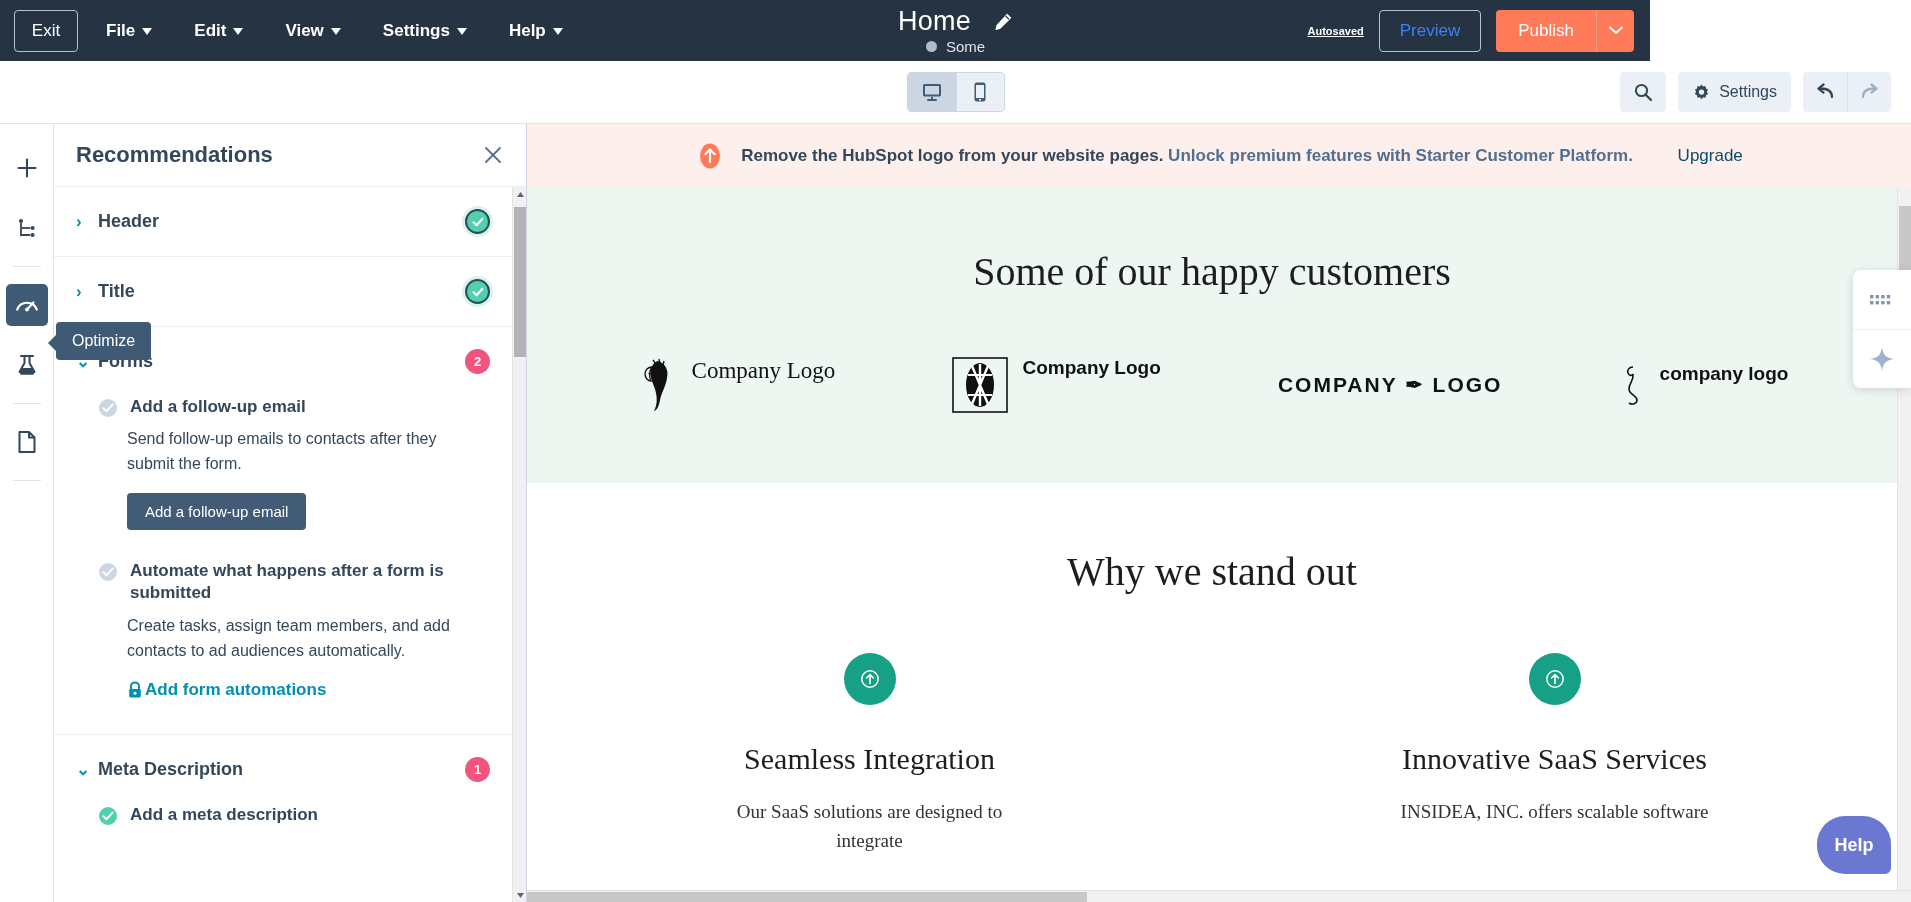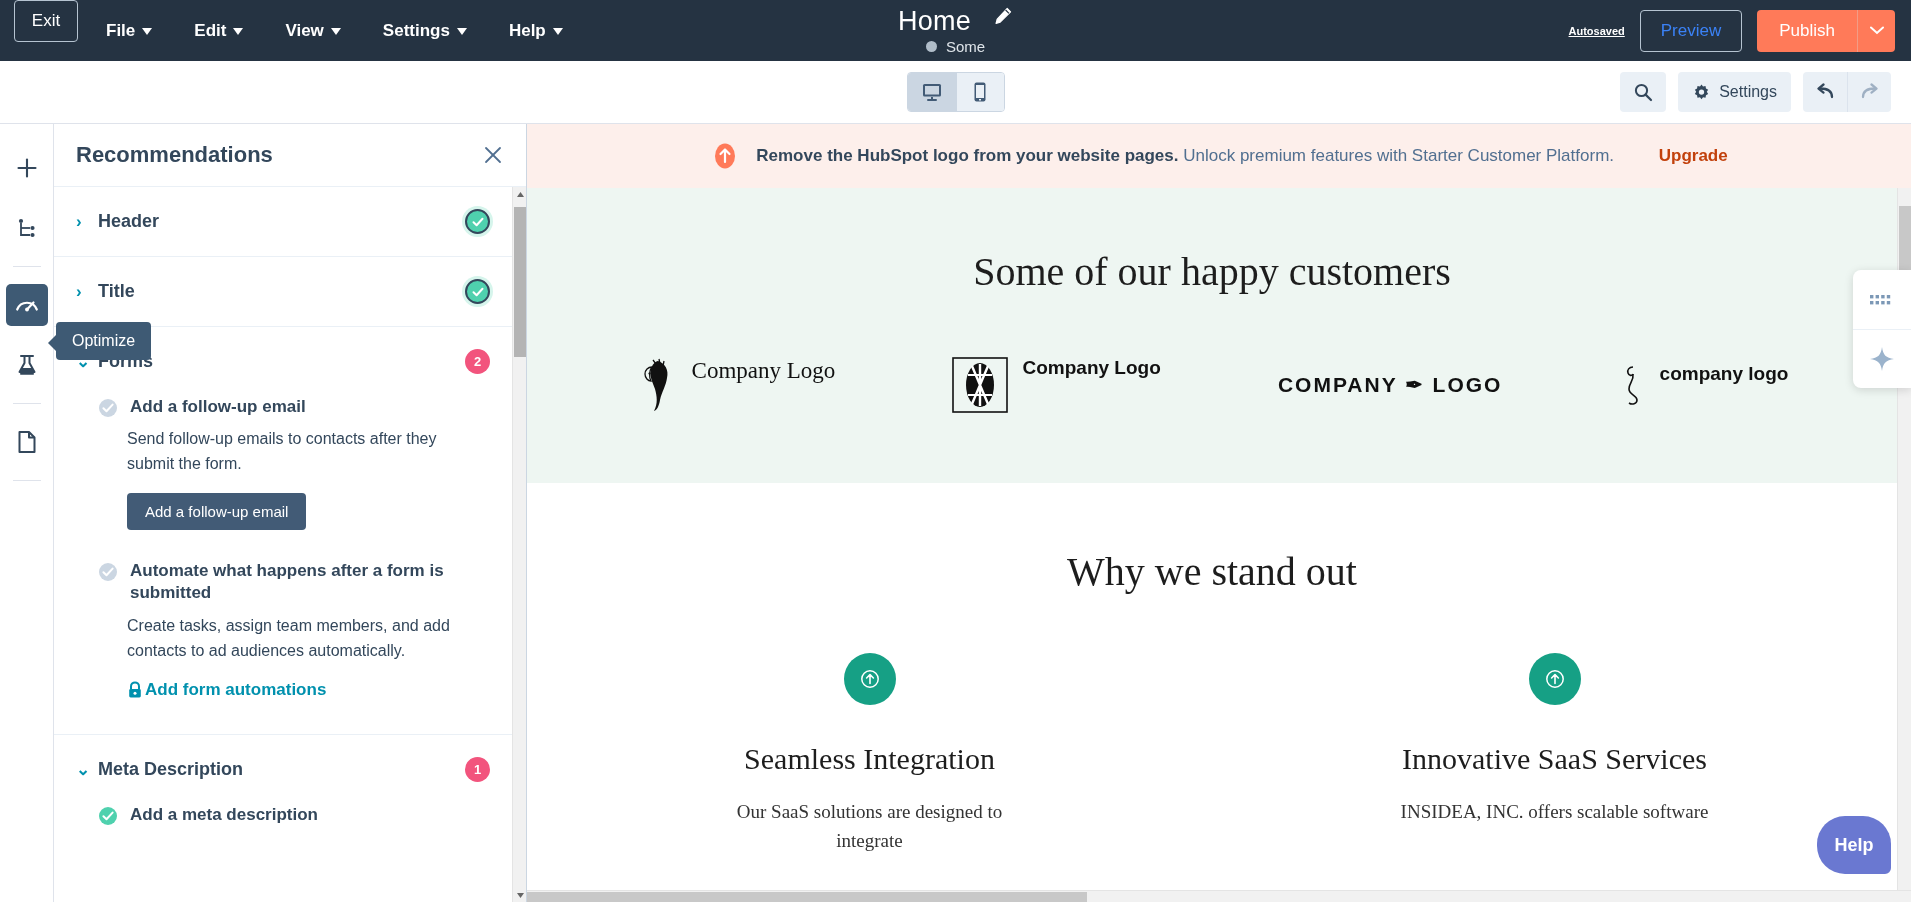--- a/index.html
+++ b/index.html
@@ -5,22 +5,22 @@
   * { box-sizing: border-box; margin: 0; padding: 0; }
   html, body {
     width: 1911px; height: 902px;
     overflow: hidden;
     font-family: "Liberation Sans", sans-serif;
     background: #ffffff;
   }
 
   
   #top-nav {
-    position: absolute; left: 0; top: 0; width: 1911px; height: 61px;
-    background: #253342; display: flex; 
+    position: absolute; left: 0; top: 0; width: 1650px; height: 61px;
+    background: #253342; display: flex; align-items: center;
   }
   #exit-btn {
     margin-left: 14px; width: 64px; height: 42px;
     border: 1.5px solid #b6c4d1; border-radius: 4px;
     color: #ffffff; font-size: 17px; background: transparent;
     display: flex; align-items: center; justify-content: center; cursor: pointer;
   }
   .menu-item {
     display: flex; align-items: center; gap: 7px;
     color: #ffffff; font-size: 17px; font-weight: bold;
@@ -29,21 +29,21 @@
   .chev-down {
     width: 0; height: 0; border-left: 5.5px solid transparent;
     border-right: 5.5px solid transparent; border-top: 7px solid #ffffff;
     margin-top: 2px;
   }
   #page-title-wrap {
     position: absolute; left: 0; right: 0; top: 0; height: 61px;
     display: flex; flex-direction: column; align-items: center;
     justify-content: center; pointer-events: none;
   }
-  #page-title-row { display: flex; align-items: flex-start; gap: 22px; pointer-events: auto; }
+  #page-title-row { display: flex; align-items: center; gap: 22px; pointer-events: auto; }
   #page-title { color: #ffffff; font-size: 27px; letter-spacing: .2px; }
   #pencil-icon { cursor: pointer; display: flex; }
   #status-row {
     display: flex; align-items: center; gap: 9px;
     margin-top: 1px; pointer-events: auto;
   }
   #status-dot { width: 11px; height: 11px; border-radius: 50%; background: #b0bdc9; }
   #status-text { color: #dfe5ea; font-size: 15px; }
   #top-right { margin-left: auto; display: flex; align-items: center; gap: 15px; padding-right: 16px; }
   #autosaved {
@@ -193,22 +193,22 @@
   #preview-area {
     position: absolute; left: 527px; top: 124px;
     width: 1384px; height: 778px; background: #ffffff; overflow: hidden;
   }
   #alert-banner {
     height: 64px; background: #fdefeb; display: flex;
     align-items: center; justify-content: center; gap: 16px; padding: 0 30px;
   }
   #alert-text { font-size: 17px; color: #33475b; }
   #alert-text b { font-weight: bold; }
-  #alert-text .muted { color: #516f90; }
-  #alert-upgrade { color: #c2410c; font-weight: bold; cursor: pointer; margin-left: 40px; }
+  #alert-text .muted { color: #516f90; font-weight: bold; }
+  #alert-upgrade { color: #0c4a6e; font-weight: normal; cursor: pointer; margin-left: 40px; }
 
   #page-canvas {
     position: absolute; left: 0; top: 64px; right: 14px; bottom: 12px;
     overflow: hidden; background: #ffffff;
   }
   #customers-band {
     background: #eef6f2; padding: 60px 0 70px; text-align: center;
   }
   .serif-head {
     font-family: "Liberation Serif", serif; font-size: 40px;

